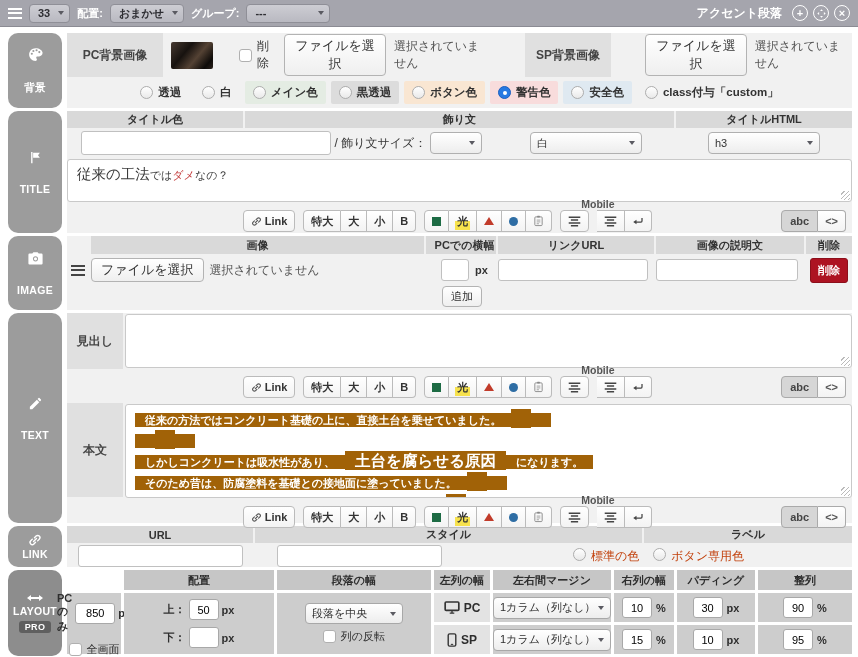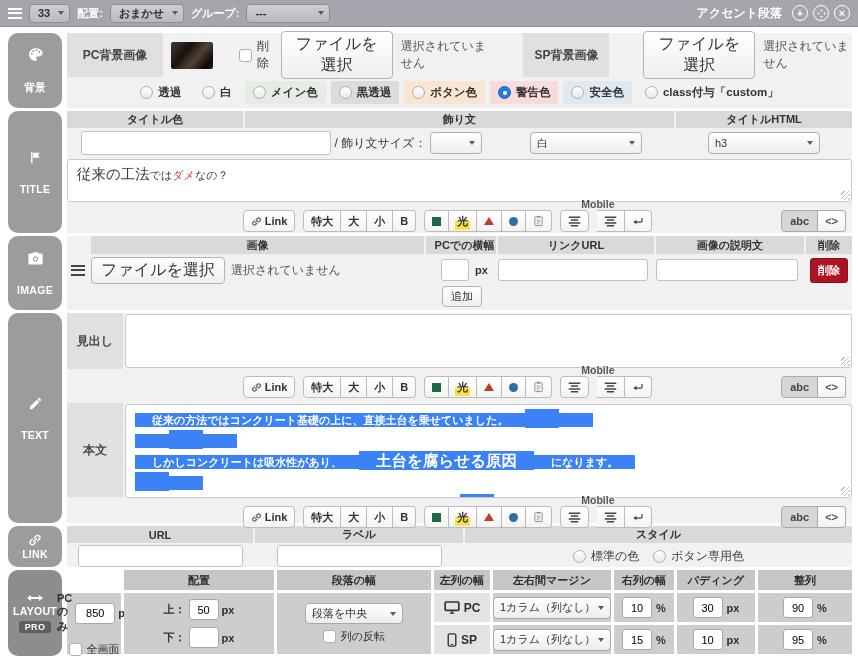--- a/index.html
+++ b/index.html
@@ -20,21 +20,21 @@
 
 .wrap { padding:6px 6px 0 8px; }
 .section { display:flex; gap:5px; margin-bottom:3px; }
 .tab { width:54px; flex-shrink:0; background:#9c9c9c; border-radius:10px; color:#fff; display:flex; flex-direction:column; align-items:center; justify-content:center; gap:18px; font-weight:bold; font-size:10.5px; letter-spacing:.3px; }
 .tab.dark { background:#8d8d8d; }
 .content { flex:1; background:#f1f1f1; min-width:0; }
 
 
 .hdr-row { display:flex; gap:2px; }
 .hdr { background:#d9d9d9; font-weight:bold; font-size:11px; color:#333; display:flex; align-items:center; justify-content:center; height:17px; }
-.btn { background:linear-gradient(#ffffff,#efefef); border:1px solid #b3b3b3; border-radius:4px; font-size:16px; color:#333; padding:2px 9px; cursor:pointer; font-family:inherit; }
+.btn { background:linear-gradient(#ffffff,#efefef); border:1px solid #b3b3b3; border-radius:4px; font-size:13px; color:#333; padding:2px 9px; cursor:pointer; font-family:inherit; }
 .nofile { color:#555; font-size:12px; }
 .inp { background:#fff; border:1px solid #c0c0c0; border-radius:3px; height:22px; font-family:inherit; font-size:12px; padding:0 5px; }
 .sel-box { background:linear-gradient(#fff,#ededed); border:1px solid #b0b0b0; border-radius:4px; height:22px; display:flex; align-items:center; justify-content:space-between; padding:0 6px; font-size:11px; cursor:pointer; }
 .checkbox { width:13px; height:13px; background:#fff; border:1px solid #b0b0b0; border-radius:3px; display:inline-block; flex-shrink:0; }
 .radio { width:13px; height:13px; background:linear-gradient(#fff,#e9e9e9); border:1px solid #adadad; border-radius:50%; display:inline-block; flex-shrink:0; position:relative; }
 .radio.on { background:#2879e2; border-color:#1c5fc0; }
 .radio.on::after { content:""; position:absolute; left:4px; top:4px; width:4px; height:4px; border-radius:50%; background:#fff; }
 
 
 .bg-row1 { height:44px; display:flex; align-items:center; gap:8px; }
@@ -93,29 +93,29 @@
 .del-btn { background:#ad1322; border:1px solid #8c0f1b; border-radius:3px; color:#fff; font-weight:bold; font-size:11px; padding:4px 7px; cursor:pointer; font-family:inherit; }
 .add-row { height:24px; display:flex; align-items:flex-start; }
 .add-btn { margin-left:375px; height:21px; padding:0 8px; font-size:11px; }
 
 
 .field-row { display:flex; gap:2px; }
 .side-label { width:56px; background:#e0e0e0; display:flex; align-items:center; justify-content:center; font-weight:bold; font-size:12px; color:#444; flex-shrink:0; }
 .heading-ta { height:54px; flex:1; }
 .body-ta { height:94px; flex:1; padding-top:4px; }
 .bt-line { min-height:15px; line-height:1.3; margin-bottom:1px; }
-.sel { background:#3b82f6; color:#fff; font-weight:bold; font-size:11px; padding:1px 17px; }
+.sel { background:#a16207; color:#fff; font-weight:bold; font-size:11px; padding:1px 10px; }
 .sel.big { font-size:15.5px; }
 
 
 .lk-url { width:186px; flex-shrink:0; } .lk-label { width:208px; flex-shrink:0; } .lk-style { flex:1; }
 .lk-ctl { display:flex; gap:2px; align-items:center; height:26px; }
 .lk-ctl > div { display:flex; align-items:center; justify-content:center; gap:14px; }
 .lk-inp { width:165px; height:22px; }
-.radio-lbl { display:flex; align-items:center; gap:5px; font-size:12px; color:#404040; cursor:pointer; }
+.radio-lbl { display:flex; gap:5px; font-size:12px; color:#c2410c; cursor:pointer; }
 
 
 .layoutc { background:#fff; }
 .l-grid { display:grid; grid-template-columns:54px 150px 154px 56px 118px 60px 78px 1fr; grid-template-rows:20px 29px 29px; gap:3px; }
 .l-hdr { background:#c6c6c6; font-weight:bold; font-size:11px; color:#2e2e2e; display:flex; align-items:center; justify-content:center; }
 .l-cell { background:#cdcdcd; display:flex; align-items:center; justify-content:center; gap:4px; font-size:11px; color:#2e2e2e; }
 .l-dev { background:#e3e3e3; font-weight:bold; font-size:12px; gap:4px; }
 .l-sel { width:118px; height:22px; background:linear-gradient(#fff,#ededed); border:1px solid #a8a8a8; border-radius:4px; display:flex; align-items:center; justify-content:space-between; padding:0 6px; font-size:11px; cursor:pointer; }
 .l-inp { background:#fff; border:1px solid #a8a8a8; border-radius:3px; height:21px; width:30px; text-align:center; font-size:11px; font-family:inherit; }
 .l-inp.w40 { width:40px; }
@@ -450,21 +450,21 @@
         <button class="abc-btn">abc</button>
         <button class="code-btn">&lt;&gt;</button>
       </div>
     </div>
     <div class="field-row">
       <div class="side-label" style="height:94px;">本文</div>
       <div class="ta body-ta">
         <div class="bt-line"><span class="sel">従来の方法ではコンクリート基礎の上に、直接土台を乗せていました。</span><span class="sel big"></span><span class="sel"></span></div>
         <div class="bt-line" style="min-height:8px;"><span class="sel"></span><span class="sel big"></span><span class="sel"></span></div>
         <div class="bt-line"><span class="sel">しかしコンクリートは吸水性があり、</span><span class="sel big">土台を腐らせる原因</span><span class="sel">になります。</span></div>
-        <div class="bt-line"><span class="sel big"></span><span class="sel"></span></div>
+        <div class="bt-line"><span class="sel">そのため昔は、防腐塗料を基礎との接地面に塗っていました。</span><span class="sel big"></span><span class="sel"></span></div>
         <div class="bt-line"><span class="sel">あるいは防水シートを敷いて施行したこともありました。</span><span class="sel big"></span><span class="sel"></span></div>
 
       </div>
     </div>
 
     <div class="toolbar">
       <div class="tb-groups">
         <div class="grp">
               <button class="tbtn">
                 <svg width="11" height="11" viewBox="0 0 24 24">
@@ -533,22 +533,22 @@
 <div class="section" style="height:41px;">
   <div class="tab" style="gap:1px;">
     <svg width="14" height="14" viewBox="0 0 24 24">
           <path stroke="#fff" stroke-width="2.4" fill="none" stroke-linecap="round" d="M9.5 14.5l5-5M7.5 10.5l-2.8 2.8a3.8 3.8 0 0 0 5.4 5.4l2.8-2.8M16.5 13.5l2.8-2.8a3.8 3.8 0 0 0-5.4-5.4l-2.8 2.8"></path>
         </svg>
     <span>LINK</span>
   </div>
   <div class="content">
     <div class="hdr-row">
       <div class="hdr lk-url">URL</div>
+      <div class="hdr lk-style">スタイル</div>
       <div class="hdr lk-label">ラベル</div>
-      <div class="hdr lk-style">スタイル</div>
     </div>
     <div class="lk-ctl">
       <div class="lk-url">
             <input class="inp lk-inp" value="" style="">
           </div>
       <div class="lk-label">
             <input class="inp lk-inp" value="" style="">
           </div>
       <div class="lk-style">
         <label class="radio-lbl">

